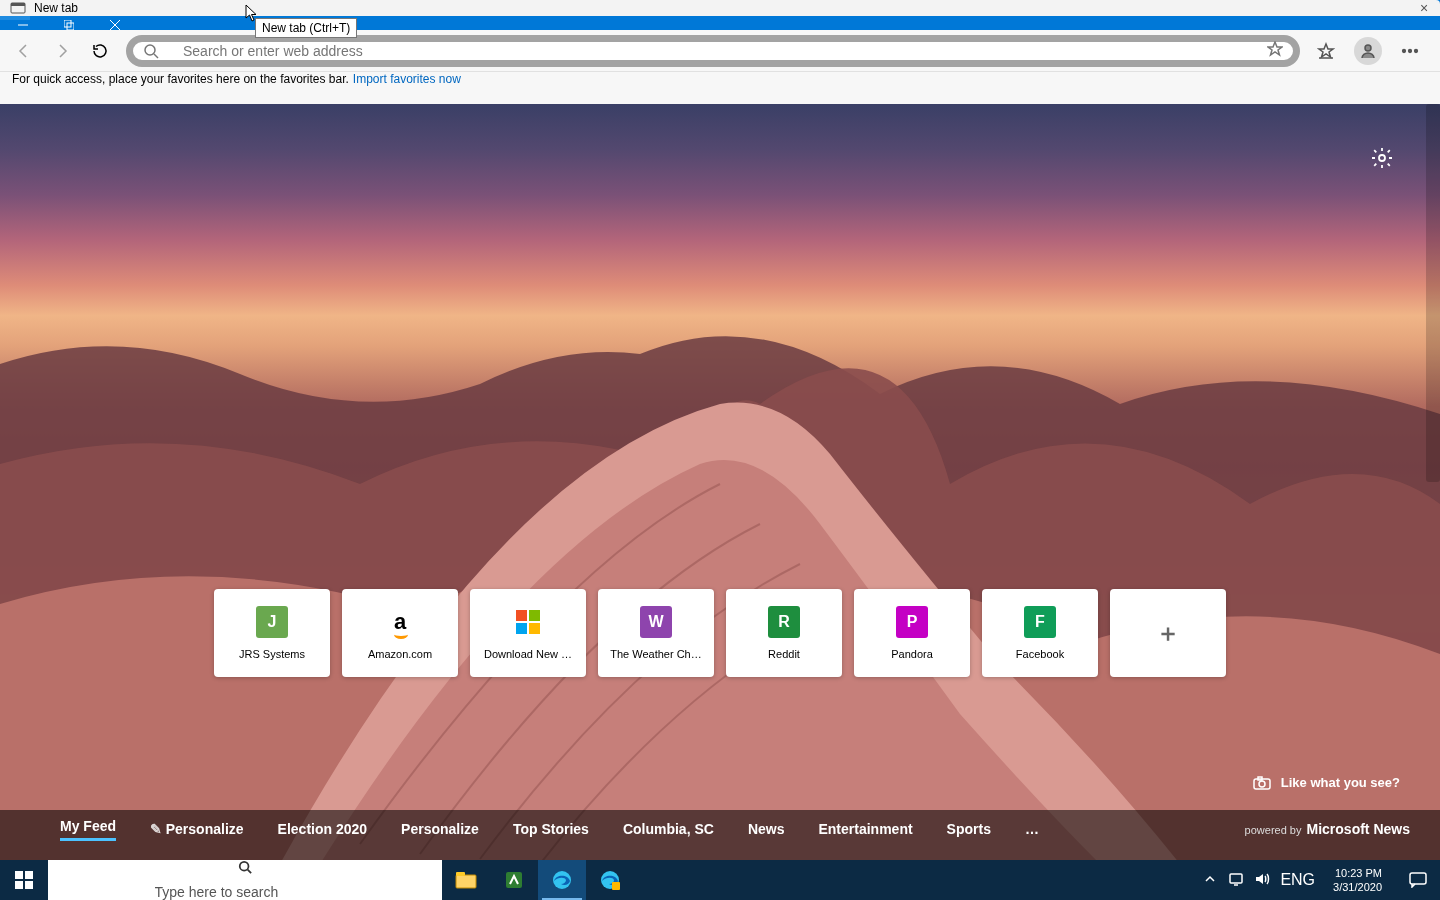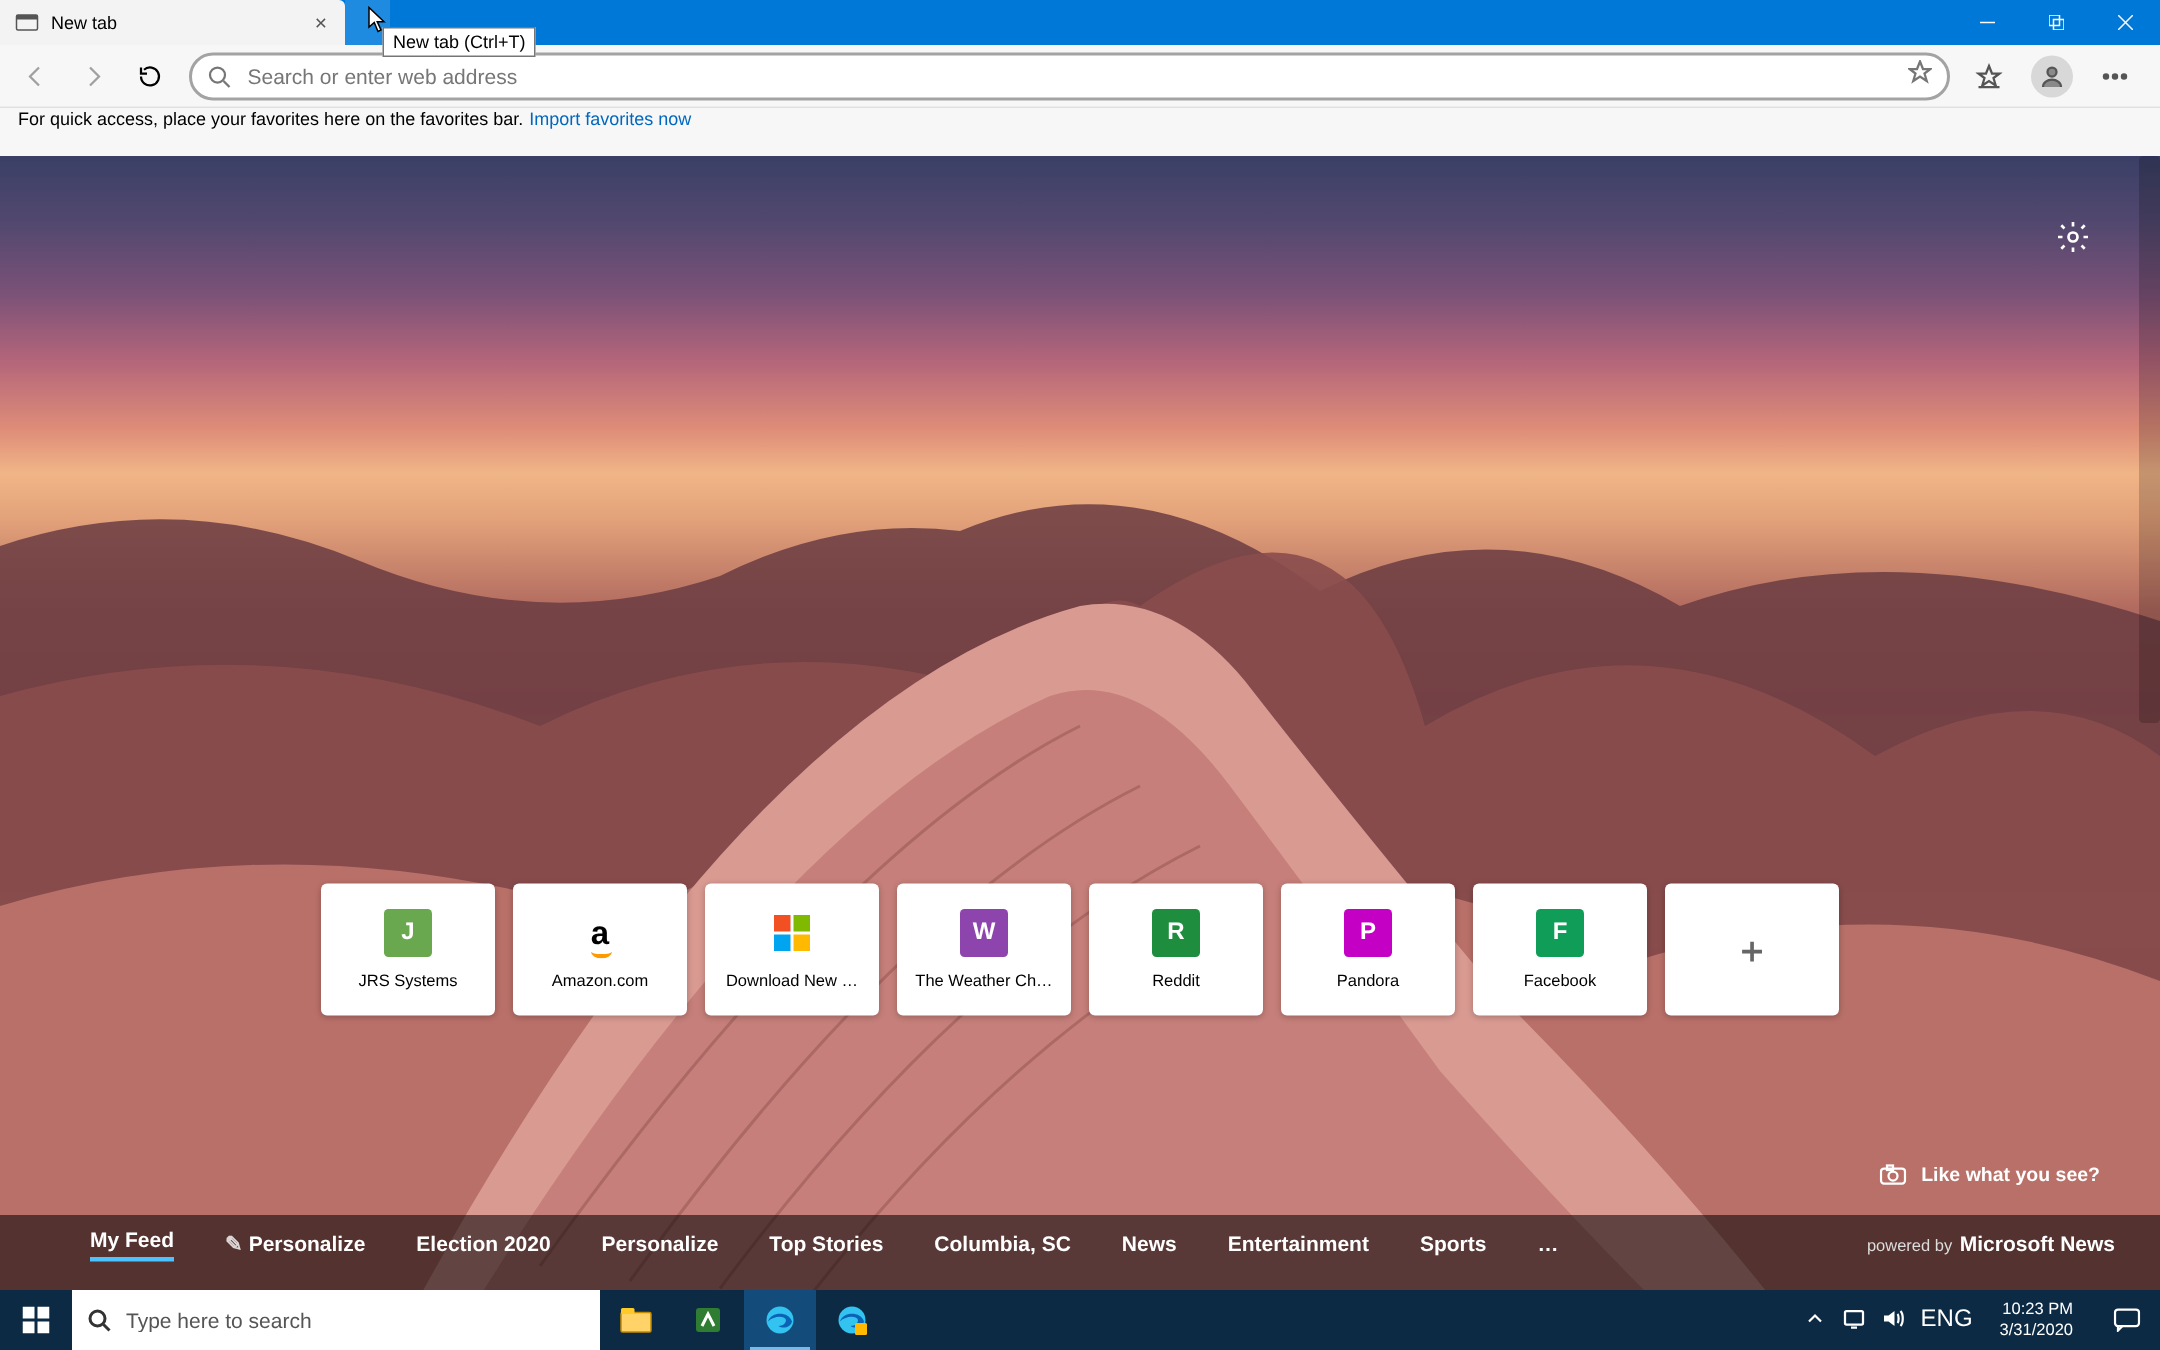--- a/index.html
+++ b/index.html
@@ -2,20 +2,21 @@
 <html><head>
 <meta charset="utf-8">
 <style>
   * { box-sizing: border-box; margin: 0; padding: 0; font-family: "Segoe UI", Arial, sans-serif; }
   html, body { width: 1440px; height: 900px; overflow: hidden; background: #fff; }
 
   
   .titlebar {
     height: 30px; background: #0078d7; display: flex; align-items: stretch; color: #fff;
     position: relative;
+    flex-direction: column;
   }
   .tab {
     background: #f3f3f3; color: #000; display: flex; align-items: center;
     padding: 0 8px 0 10px; gap: 8px; min-width: 230px; height: 30px;
     border-top-right-radius: 4px;
   }
   .tab-favicon {
     width: 16px; height: 16px; display: inline-flex; align-items: center; justify-content: center;
   }
   .tab-favicon svg { width: 16px; height: 16px; }
@@ -41,22 +42,22 @@
 
   
   .toolbar {
     height: 42px; background: #f7f7f7; display: flex; align-items: center; padding: 0 6px; gap: 2px;
     border-bottom: 1px solid #e1e1e1;
   }
   .nav-btn { width: 36px; height: 36px; display:flex; align-items:center; justify-content:center; border-radius:4px; cursor:pointer;}
   .nav-btn.disabled { opacity: 0.35; cursor: default; }
   .nav-btn svg { width: 18px; height: 18px; stroke: #000; fill: none; stroke-width: 1.5; }
   .addressbar {
-    flex: 1; height: 32px; margin: 0 6px; background: #fff; border: 2px solid #a3a3a3;
-    border-radius: 16px; display:flex; align-items:center; padding: 0 10px; gap: 11px;
+    flex: 1; height: 32px; margin: 0 6px; background: #fff; border: 7px solid #a3a3a3;
+    border-radius: 16px; display:flex; align-items:center; padding: 0 10px; gap: 24px;
   }
   .addressbar svg { width: 16px; height: 16px; stroke: #767676; fill:none; stroke-width:1.5;}
   .addressbar input {
     flex: 1; border: none; outline: none; font-size: 14px; color: #000; background: transparent;
   }
   .addressbar input::placeholder { color: #767676; }
   .fav-icon { cursor:pointer; }
   .tool-right { display:flex; align-items:center; gap:6px; padding-right:6px;}
   .tool-icon { width:36px; height:36px; display:flex; align-items:center; justify-content:center; border-radius:4px; cursor:pointer;}
   .tool-icon svg { width:18px; height:18px; stroke:#555; fill:none; stroke-width:1.5;}
@@ -142,21 +143,21 @@
 
   
   .taskbar {
     height: 40px; background:#0c2a44; display:flex; align-items:stretch; color:#fff;
   }
   .start-btn {
     width:48px; display:flex; align-items:center; justify-content:center; cursor:pointer;
   }
   .start-btn svg { width:18px; height:18px; fill:#fff;}
   .task-search {
-    width:352px; background:#fff; display:flex; align-items:center; padding:0 10px; gap:10px;
+    width:394px; background:#fff; display:flex; align-items:center; padding:0 10px; gap:10px;flex-direction:column;
   }
   .task-search svg { width:16px; height:16px; stroke:#333; fill:none; stroke-width:2;}
   .task-search input { flex:1; border:none; outline:none; font-size:14px; color:#000;}
   .task-search input::placeholder { color:#555;}
   .task-icons { display:flex;}
   .task-app {
     width:48px; display:flex; align-items:center; justify-content:center; cursor:pointer; position:relative;
   }
   .task-app.active { background:#134b7a; }
   .task-app.active::after{

